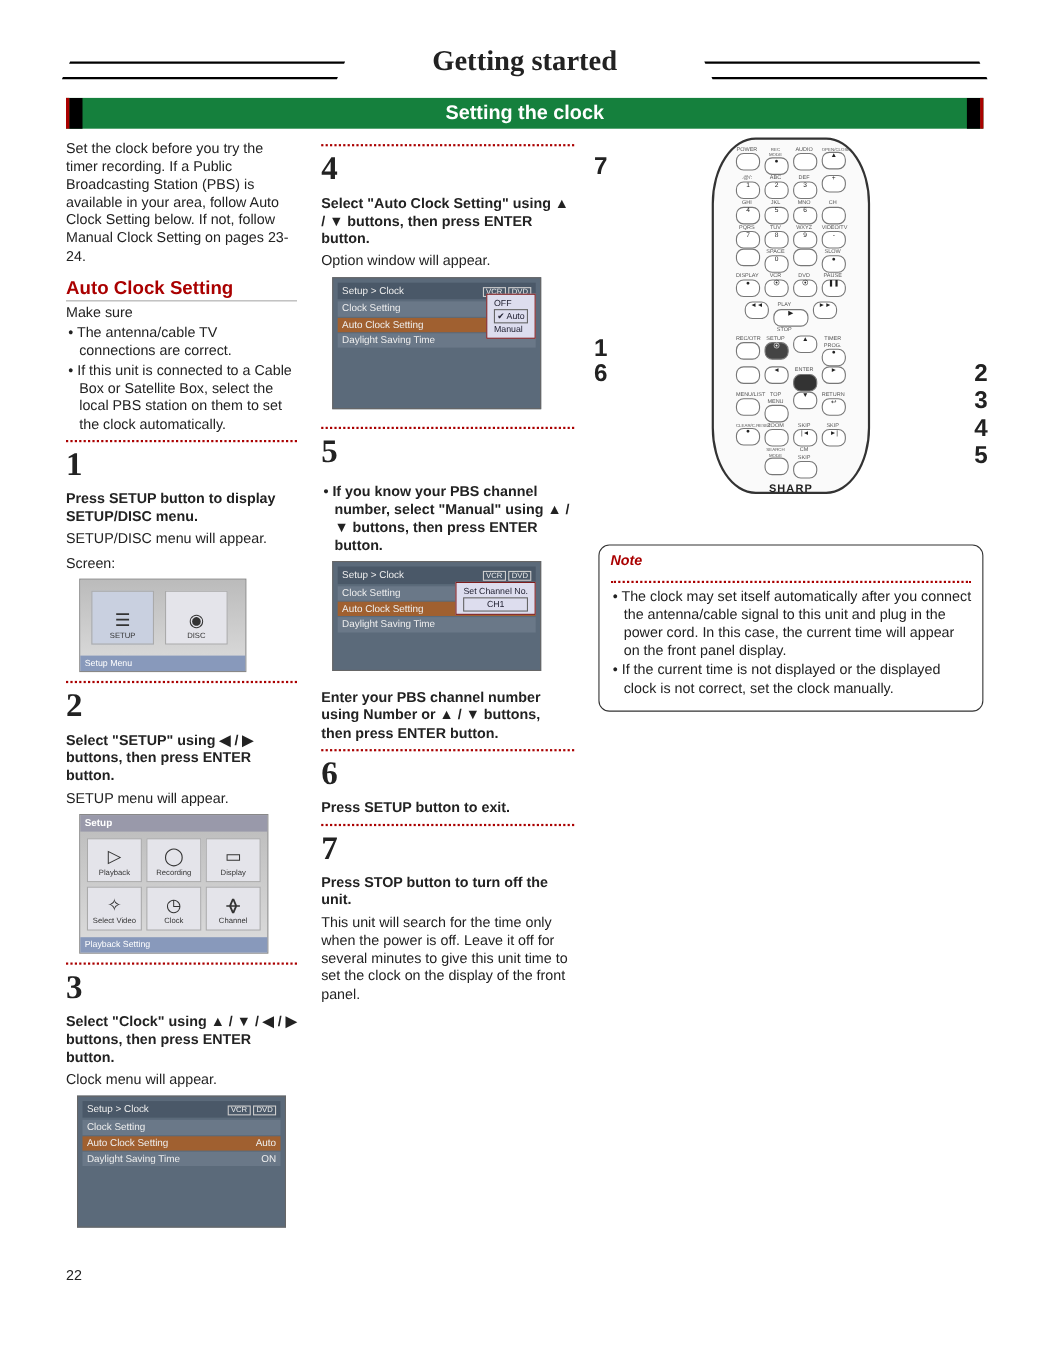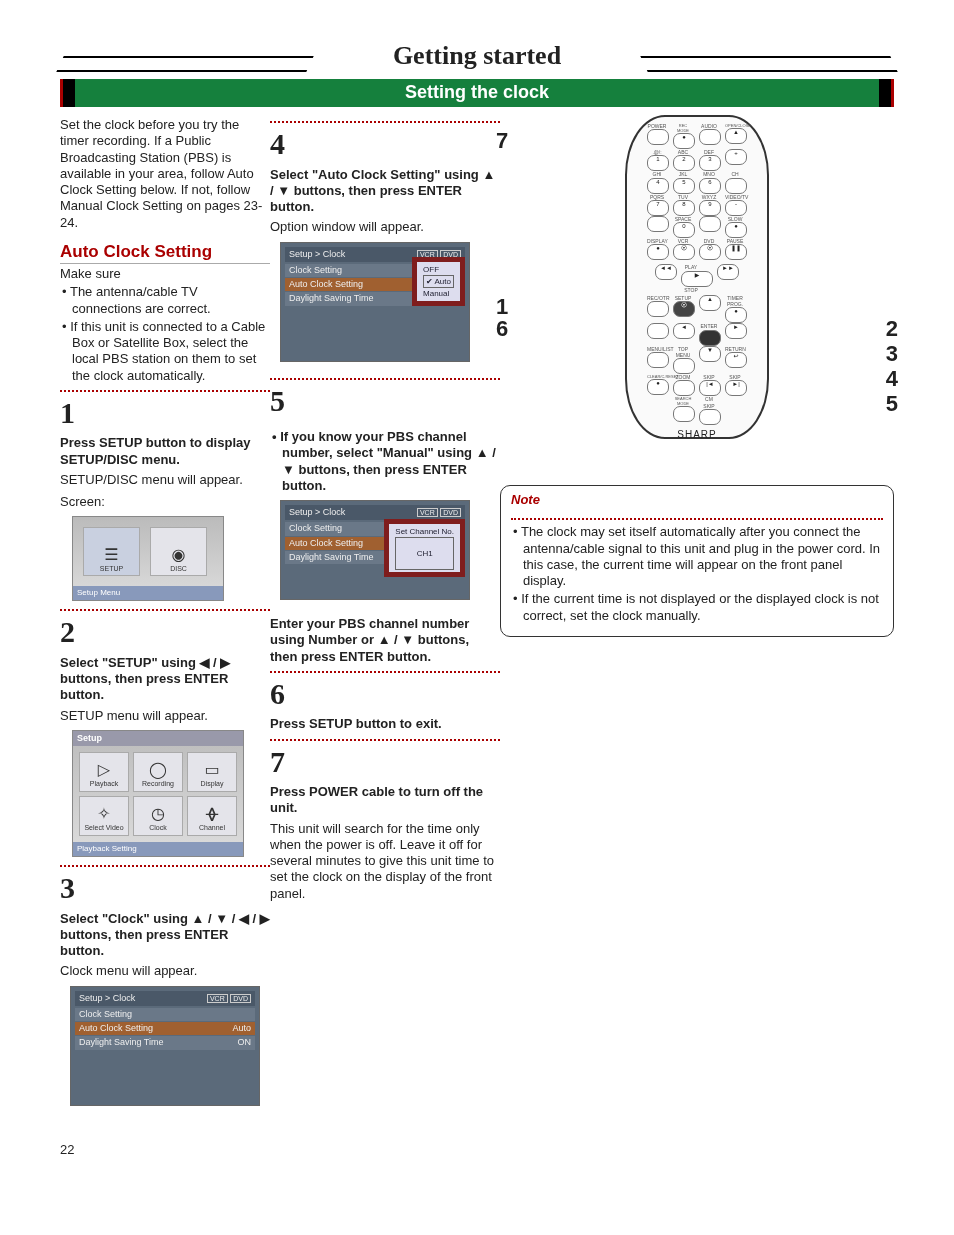--- a/index.html
+++ b/index.html
@@ -7,21 +7,21 @@
     background: #fff;
     margin: 0;
     padding: 40px 60px;
     width: 834px;
     color: #222;
     font-size: 13px;
     line-height: 1.25;
   }
   .header-banner {
     position: relative;
-    margin-bottom: 6px;
+    margin-bottom: 16px;
   }
   .header-title {
     text-align: center;
     font-size: 26px;
     font-weight: bold;
     font-family: Georgia, "Times New Roman", serif;
     margin: 0;
   }
   .header-lines::before,
   .header-lines::after {
@@ -42,20 +42,21 @@
     font-weight: bold;
     font-size: 18px;
     padding: 2px 0 4px 0;
     border-left: 3px solid #a00;
     border-right: 3px solid #a00;
     box-shadow: inset 12px 0 0 #000, inset -12px 0 0 #000;
     margin-bottom: 8px;
   }
   .columns {
     display: flex;
+    gap: 22px;
   }
   .col {
     flex: 1;
   }
   .col1 { flex: 0 0 210px; }
   .col2 { flex: 0 0 230px; }
   .col3 { flex: 1; }
   h3.section {
     color: #a00;
     font-weight: bold;
@@ -106,21 +107,21 @@
   .osd-tall { min-height: 110px; }
   .popup {
     position: relative;
   }
   .popup-box {
     position: absolute;
     right: 4px;
     top: 14px;
     background: #dde;
     color: #223;
-    border: 5px solid #7f1d1d;
+    border: 1px solid #7f1d1d;
     font-size: 8px;
     padding: 2px 6px;
     line-height: 1.4;
   }
   .screencap {
     border: 1px solid #888;
     background: linear-gradient(#bbb,#ddd);
     width: 170px;
     margin: 6px 0 8px 12px;
     font-size: 9px;
@@ -139,21 +140,21 @@
     margin: 0 auto;
     position: relative;
     background: #fafafa;
   }
   .rbtn {
     width: 20px; height:14px; border:1px solid #777; border-radius:7px; background:#fff;
     font-size:6px; text-align:center;
   }
   .rlabel { font-size:5px; text-align:center; width:20px; color:#555;}
   .remote-row { display:flex; justify-content:center; gap:4px; }
-  .remote .brand { text-align:center; font-weight:normal; font-size:10px; letter-spacing:1px; margin-top:4px;}
+  .remote .brand { text-align:center; font-weight:bold; font-size:10px; letter-spacing:1px; margin-top:4px;}
   .callout {
     position:absolute;
     font-size:22px; font-weight:bold;
   }
   .note-box {
     border: 1px solid #333;
     border-radius: 10px;
     padding: 6px 10px 10px 10px;
     margin-top: 30px;
     position: relative;
@@ -317,34 +318,34 @@
           <span>Clock Setting</span>
         </div>
       <div class="row sel">
           <span>Auto Clock Setting</span>
         </div>
       <div class="row">
           <span>Daylight Saving Time</span>
         </div>
       <div class="popup-box" style="top:18px;">
         <div>Set Channel No.</div>
-        <div style="border:1px solid #666;padding:10px 4px;text-align:center;">CH1</div>
+        <div style="border:1px solid #666;padding:0 4px;text-align:center;">CH1</div>
       </div>
     </div>
     <p class="instr">
       <span>Enter your PBS channel number using Number or </span><span class="tri">▲ / ▼</span><span> buttons, then press ENTER button.</span>
     </p>
 
     <div class="dotted"></div>
     <p class="stepnum">6</p>
     <p class="instr">Press SETUP button to exit.</p>
 
     <div class="dotted"></div>
     <p class="stepnum">7</p>
-    <p class="instr">Press POWER cable to turn off the unit.</p>
+    <p class="instr">Press STOP button to turn off the unit.</p>
     <p class="body">This unit will search for the time only when the power is off. Leave it off for several minutes to give this unit time to set the clock on the display of the front panel.</p>
   </div>
 
   <div class="col col3">
     <div class="remote-wrap">
       <div class="remote">
 
         <div class="remote-row" style="padding-top:6px;">
           <div>
               <div class="rlabel">POWER</div>

